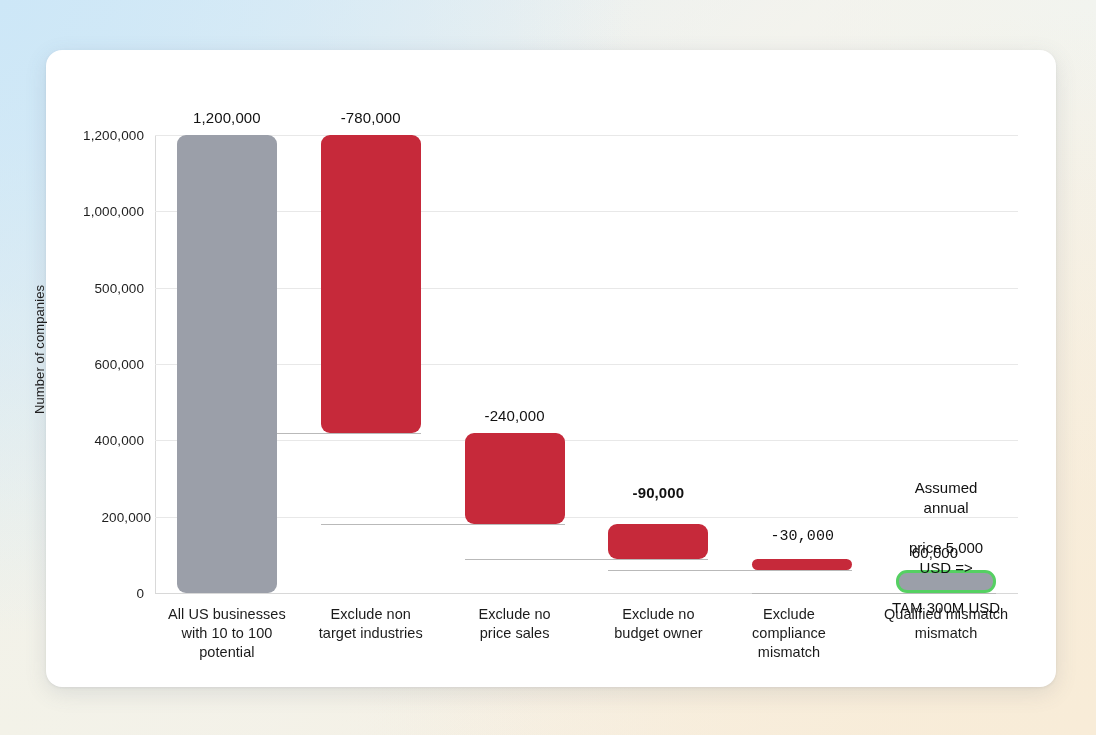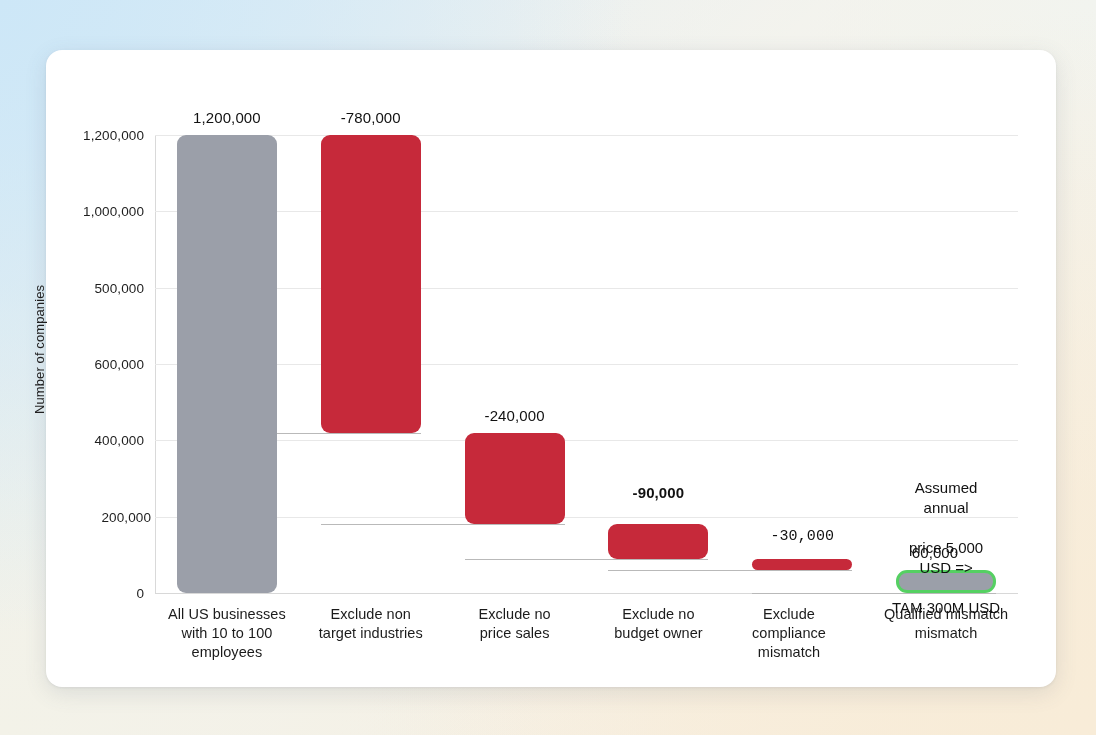--- a/index.html
+++ b/index.html
@@ -194,21 +194,21 @@
         <div class="bar-label" style="left: 468.583px; top: 356.7px;">-240,000</div>
         <div class="bar-label" style="left: 612.417px; top: 434px; font-weight: bold;">-90,000</div>
         <div class="bar-label" style="left: 756.25px; top: 478px; font-family: Liberation Mono, monospace;">-30,000</div>
         <div class="bar-label" style="left: 889px; top: 494.1px;">60,000</div>
       </div>
 
     <div id="xticks">
         <div class="xtick" style="left: 180.917px; top: 555px; width: 167.833px;">
           <div>All US businesses</div>
           <div>with 10 to 100</div>
-          <div>employees</div>
+          <div>potential</div>
         </div>
         <div class="xtick" style="left: 324.75px; top: 555px; width: 167.833px;">
           <div>Exclude non</div>
           <div>target industries</div>
         </div>
         <div class="xtick" style="left: 468.583px; top: 555px; width: 167.833px;">
           <div>Exclude no</div>
           <div>price sales</div>
         </div>
         <div class="xtick" style="left: 612.417px; top: 555px; width: 167.833px;">

